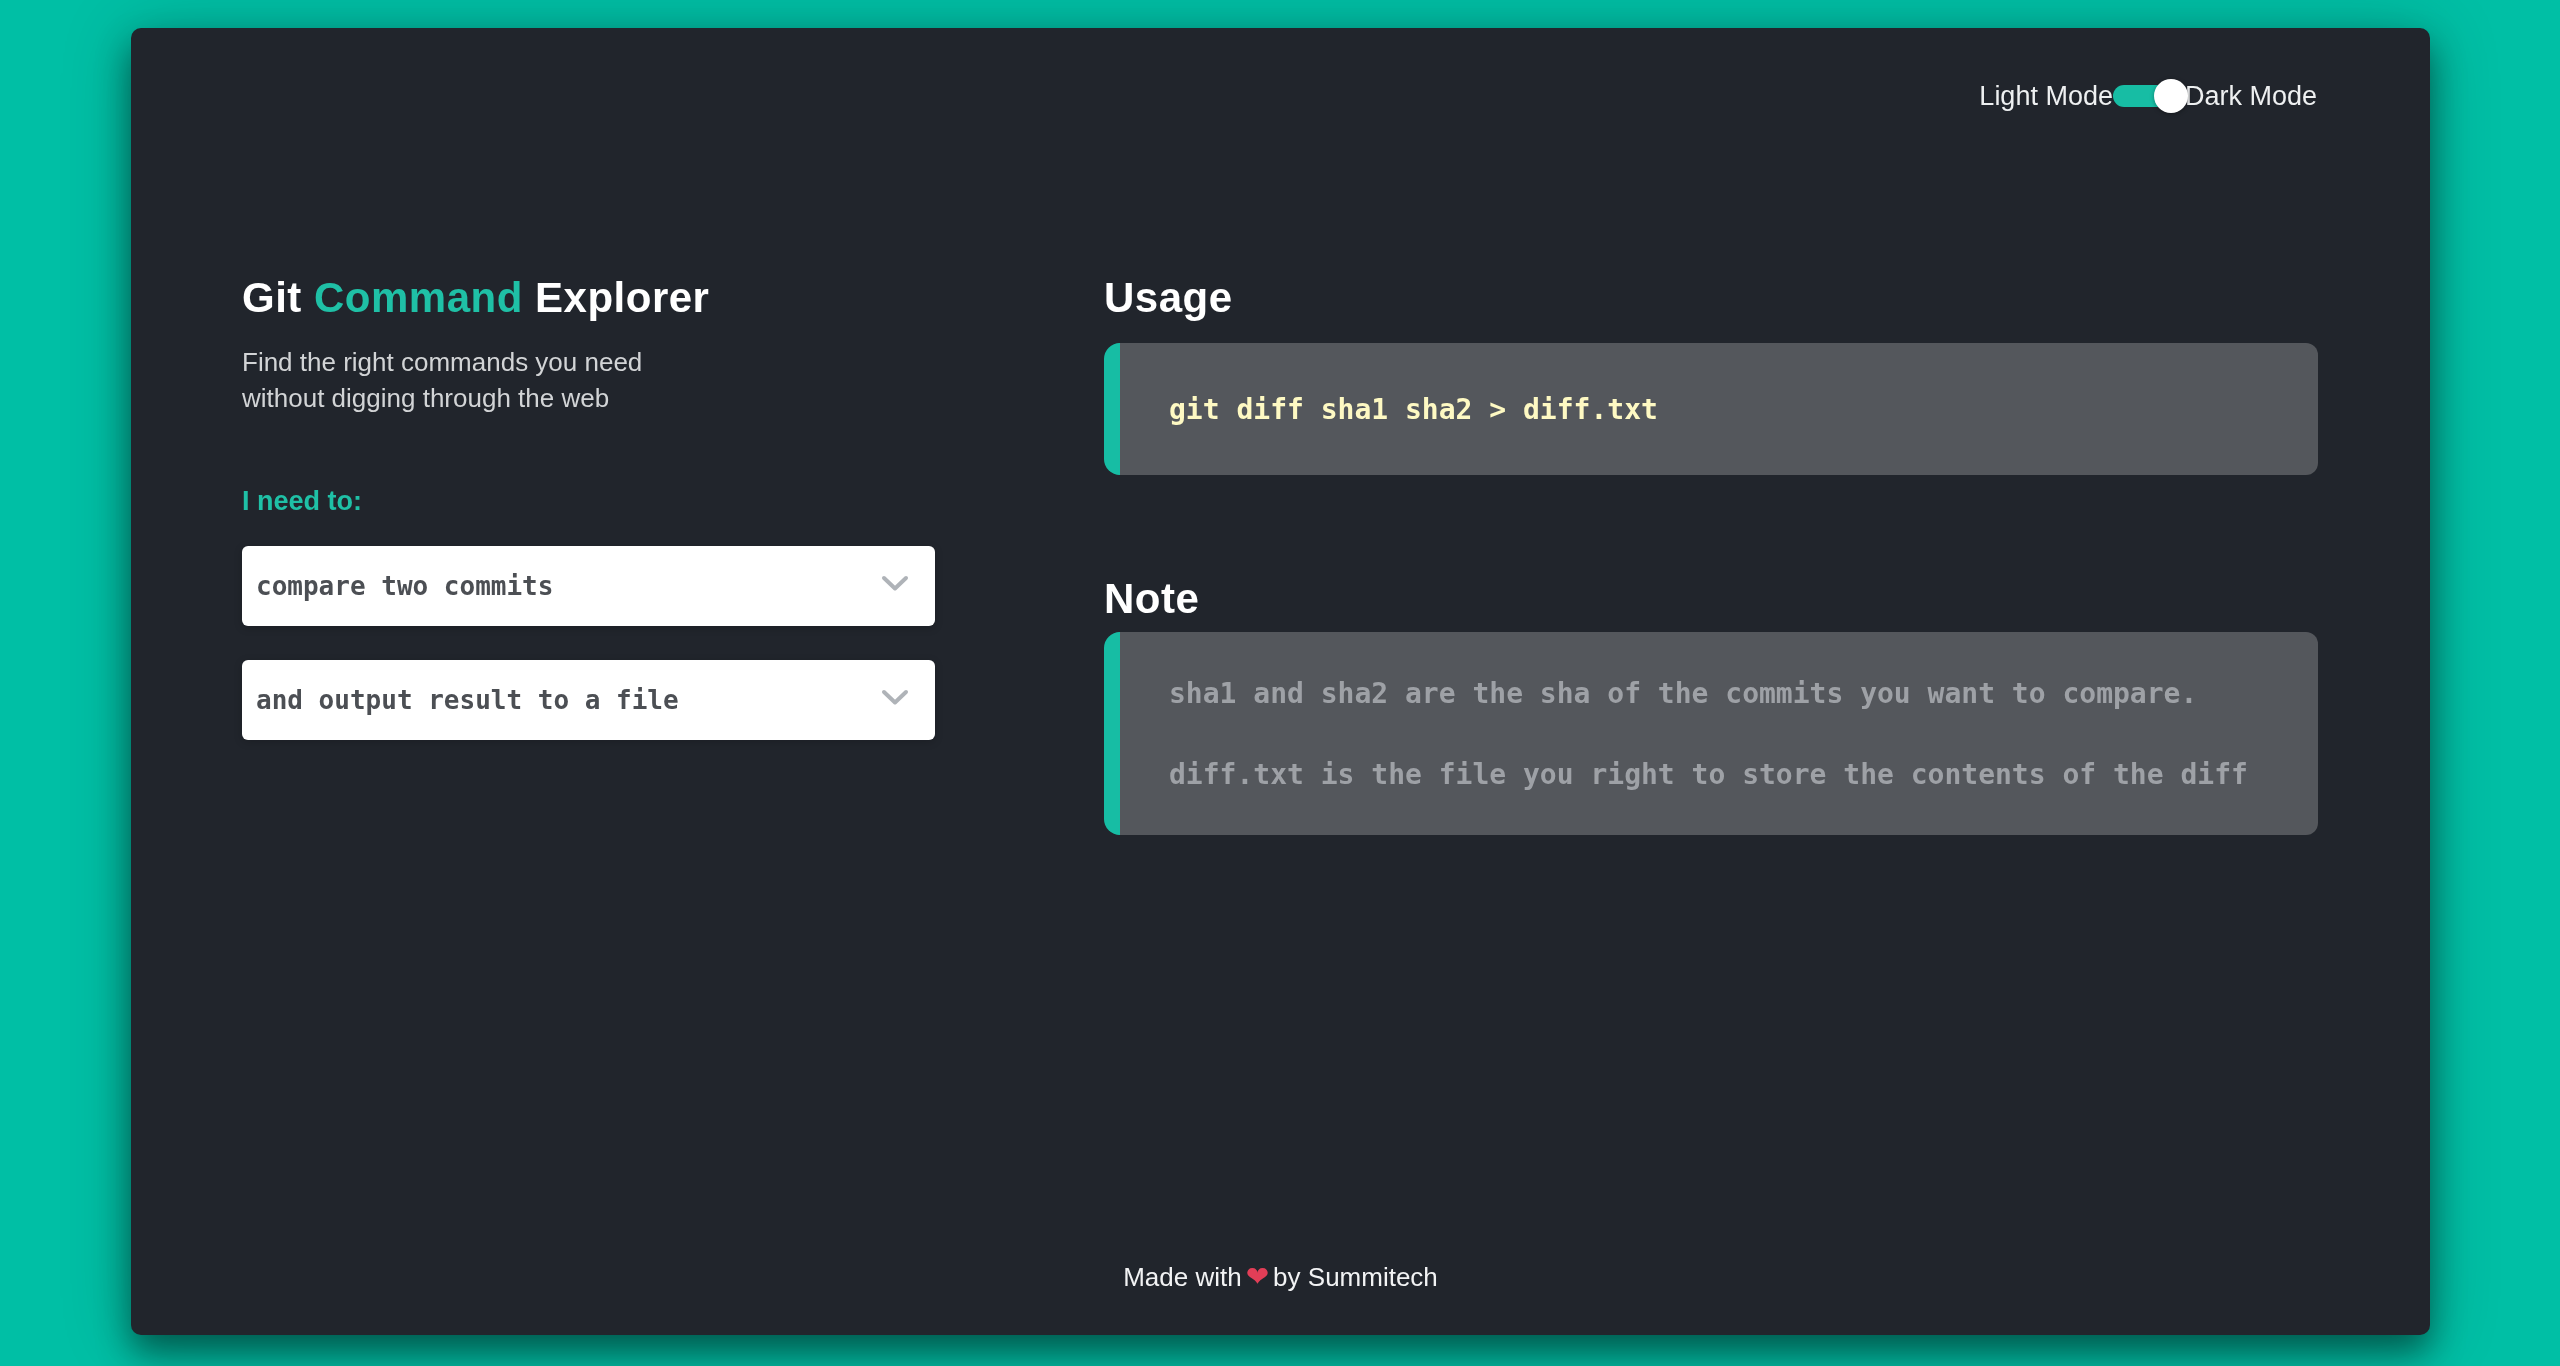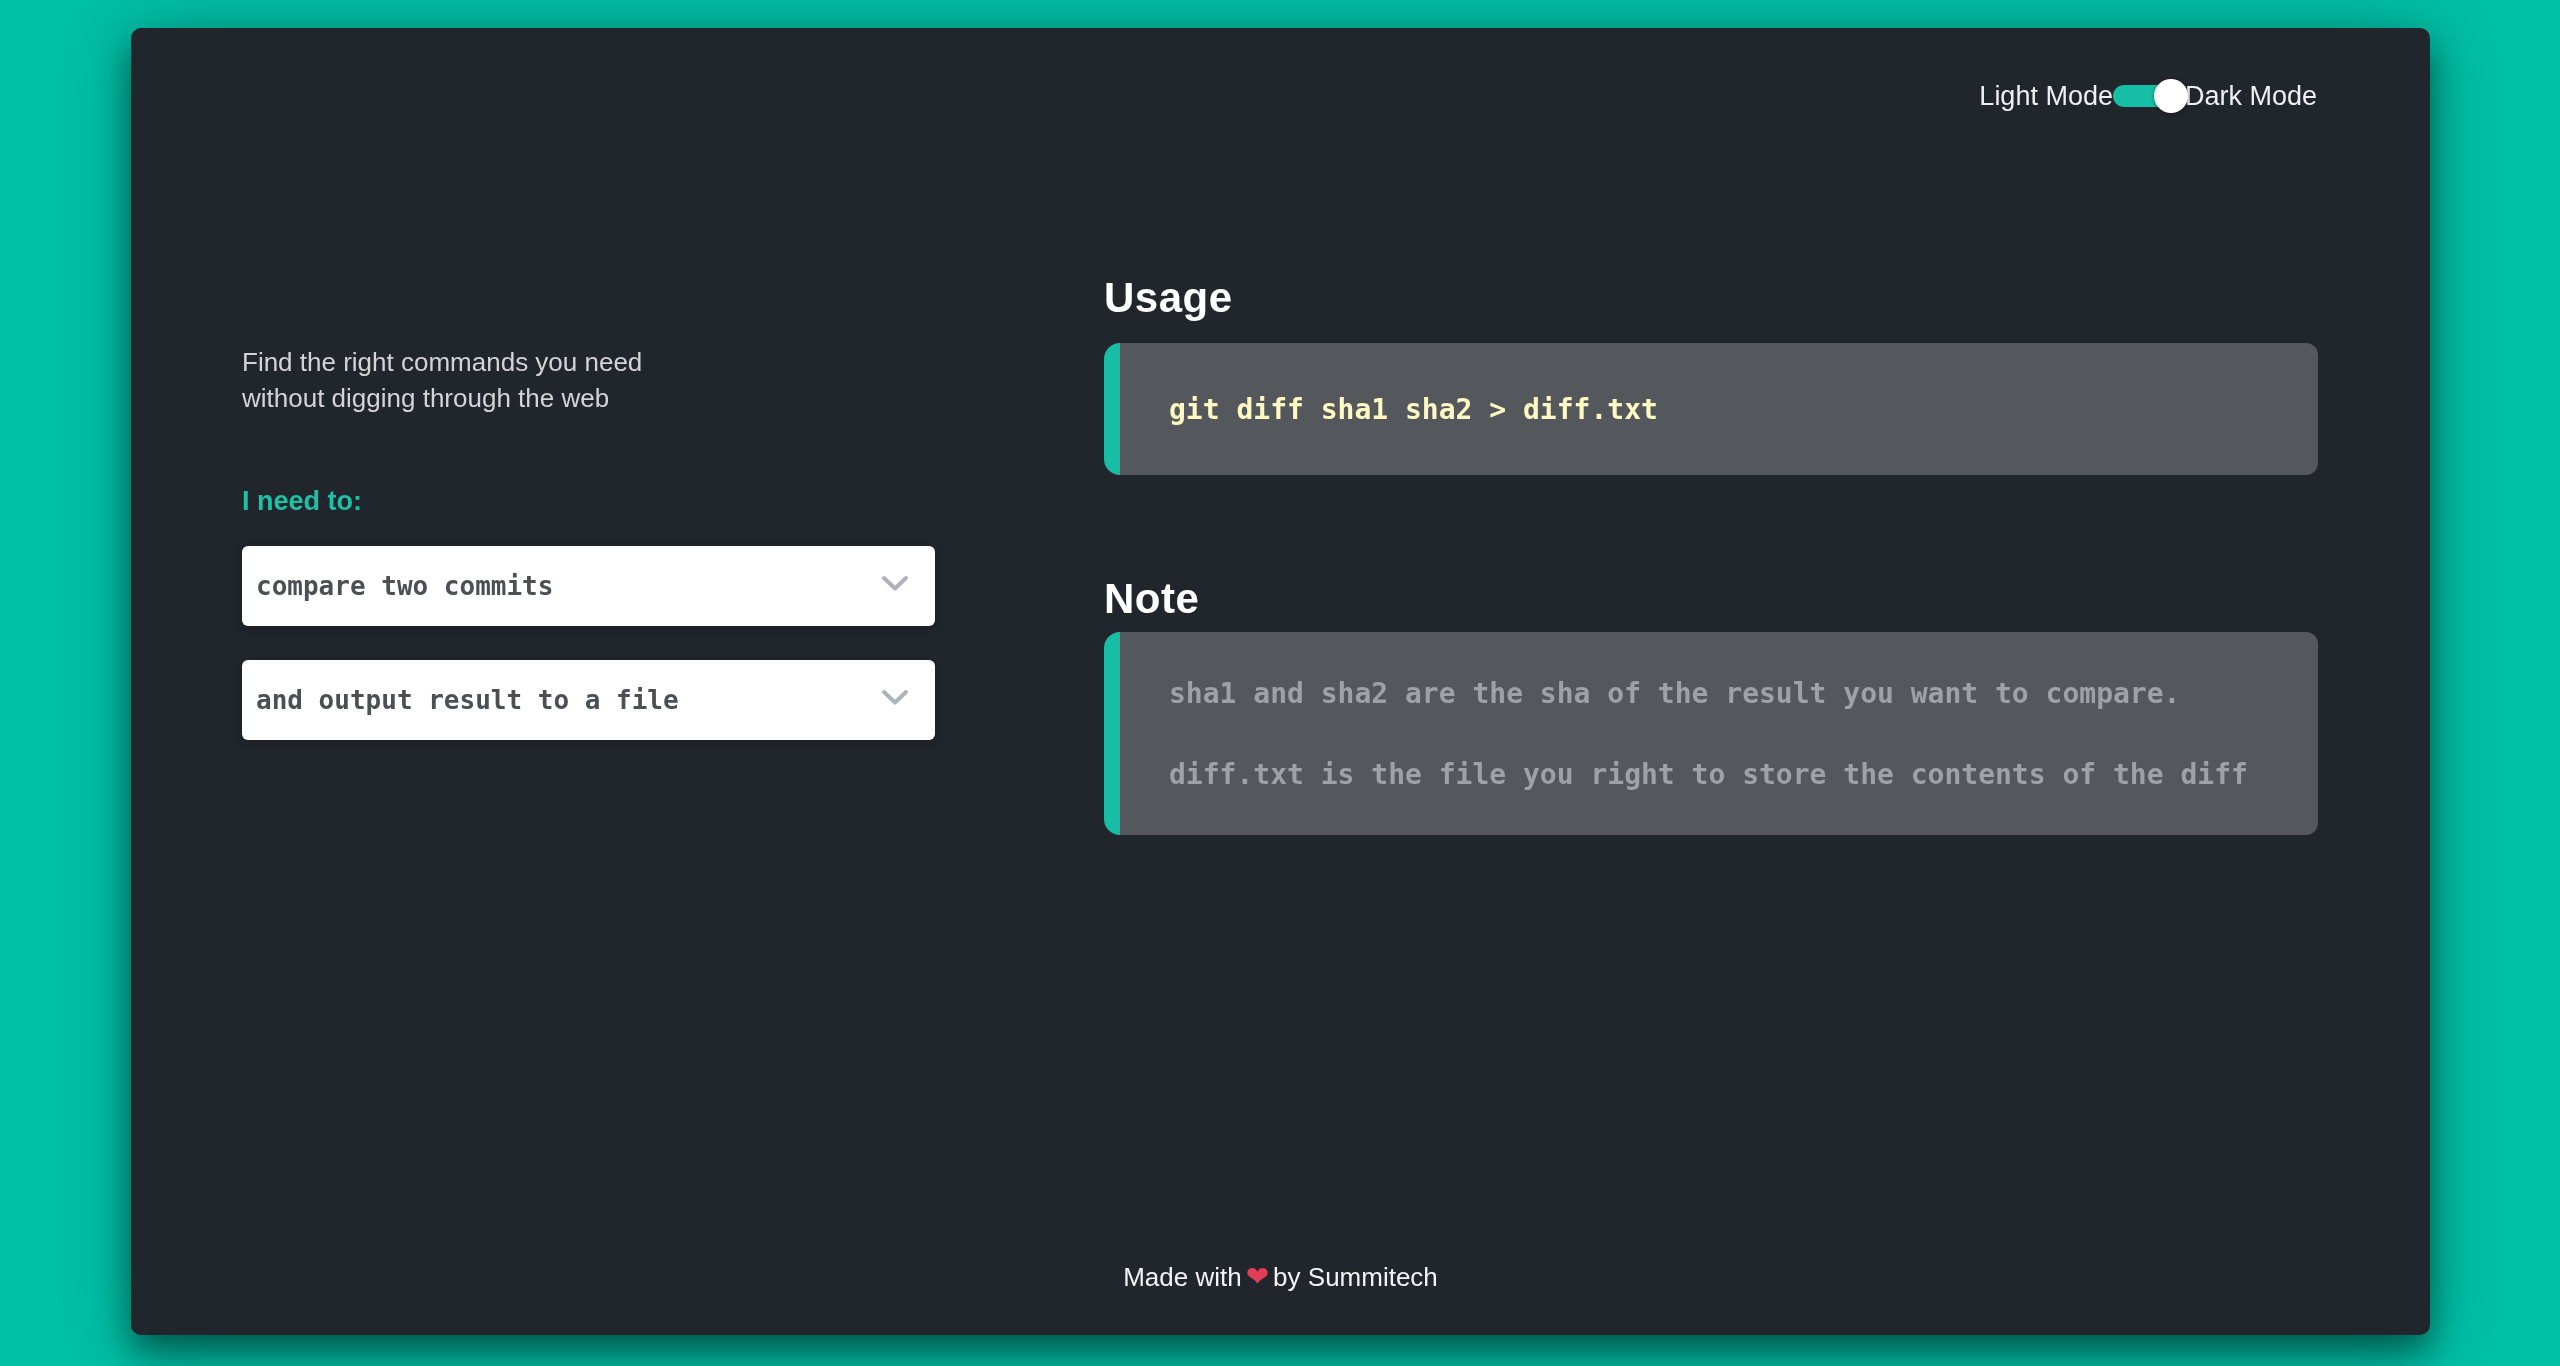--- a/index.html
+++ b/index.html
@@ -152,20 +152,25 @@
 
     <div class="toggle-row">
       <span>Light Mode</span>
       <div class="switch">
         <div class="knob"></div>
       </div>
       <span>Dark Mode</span>
     </div>
 
     <div class="left-col">
+      <h1 class="app-title">
+        <span>Git</span>
+        <span class="accent">Command</span>
+        <span>Explorer</span>
+      </h1>
       <p class="subtitle">
         <span>Find the right commands you need</span><br>
         <span>without digging through the web</span>
       </p>
       <div class="prompt">I need to:</div>
 
       <div class="select select--primary">
         <span class="select-value">compare two commits</span>
         <span class="chev">
           <svg width="28" height="18" viewBox="0 0 28 18">
@@ -185,21 +190,21 @@
     </div>
 
     <div class="right-col">
       <h2 class="section-heading heading--usage">Usage</h2>
       <div class="code-box code-box--usage">
         <code class="code-text">git diff sha1 sha2 &gt; diff.txt</code>
       </div>
 
       <h2 class="section-heading heading--note">Note</h2>
       <div class="code-box code-box--note">
-        <p class="note-line">sha1 and sha2 are the sha of the result you want to compare.</p>
+        <p class="note-line">sha1 and sha2 are the sha of the commits you want to compare.</p>
         <p class="note-line">diff.txt is the file you right to store the contents of the diff</p>
       </div>
     </div>
 
     <div class="footer">
       <span>Made with</span><span class="heart">❤</span><span>by Summitech</span>
     </div>
 
   </div>
 </div>

